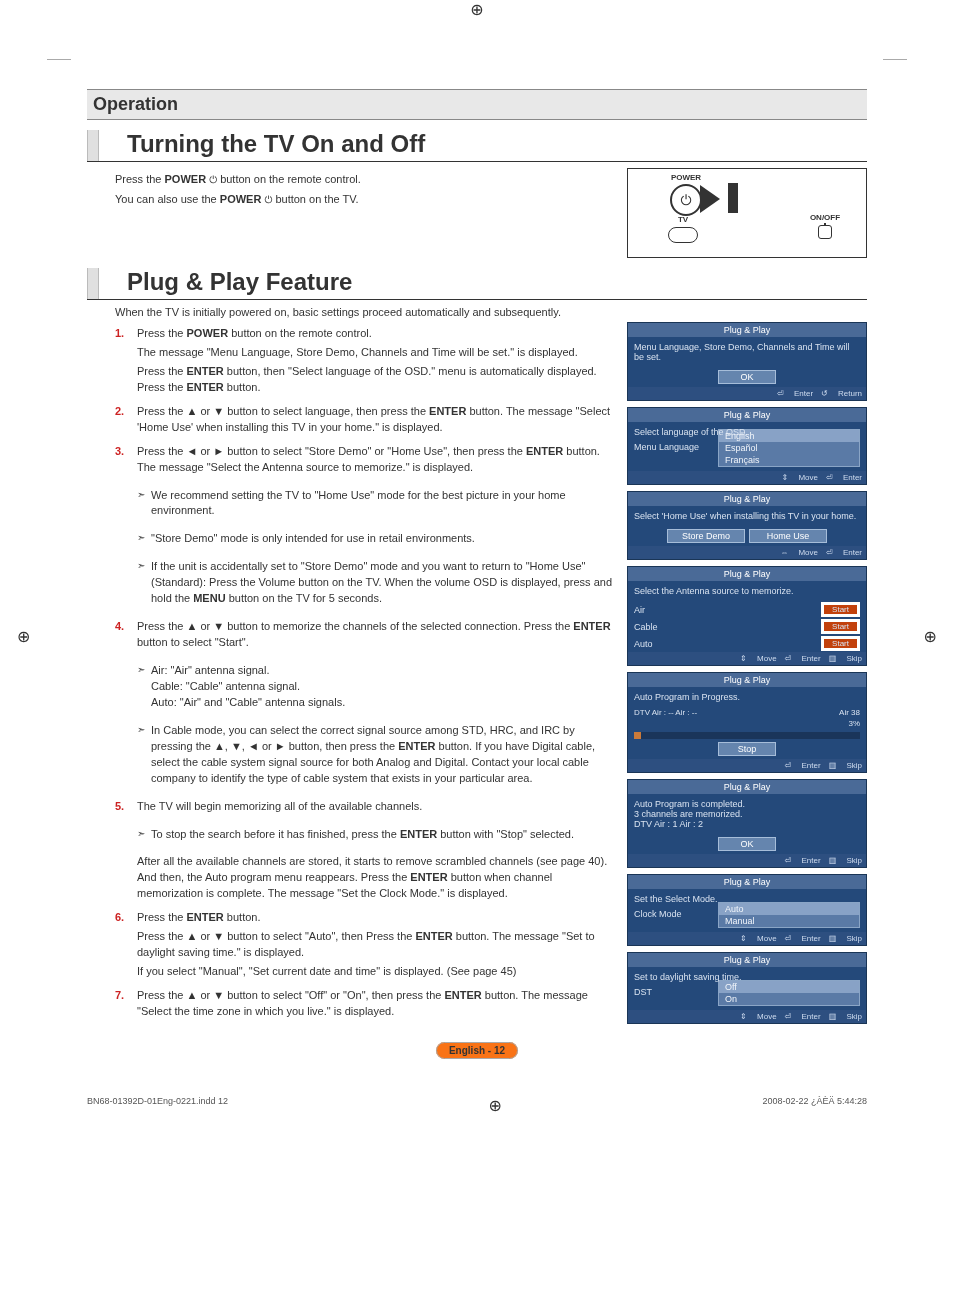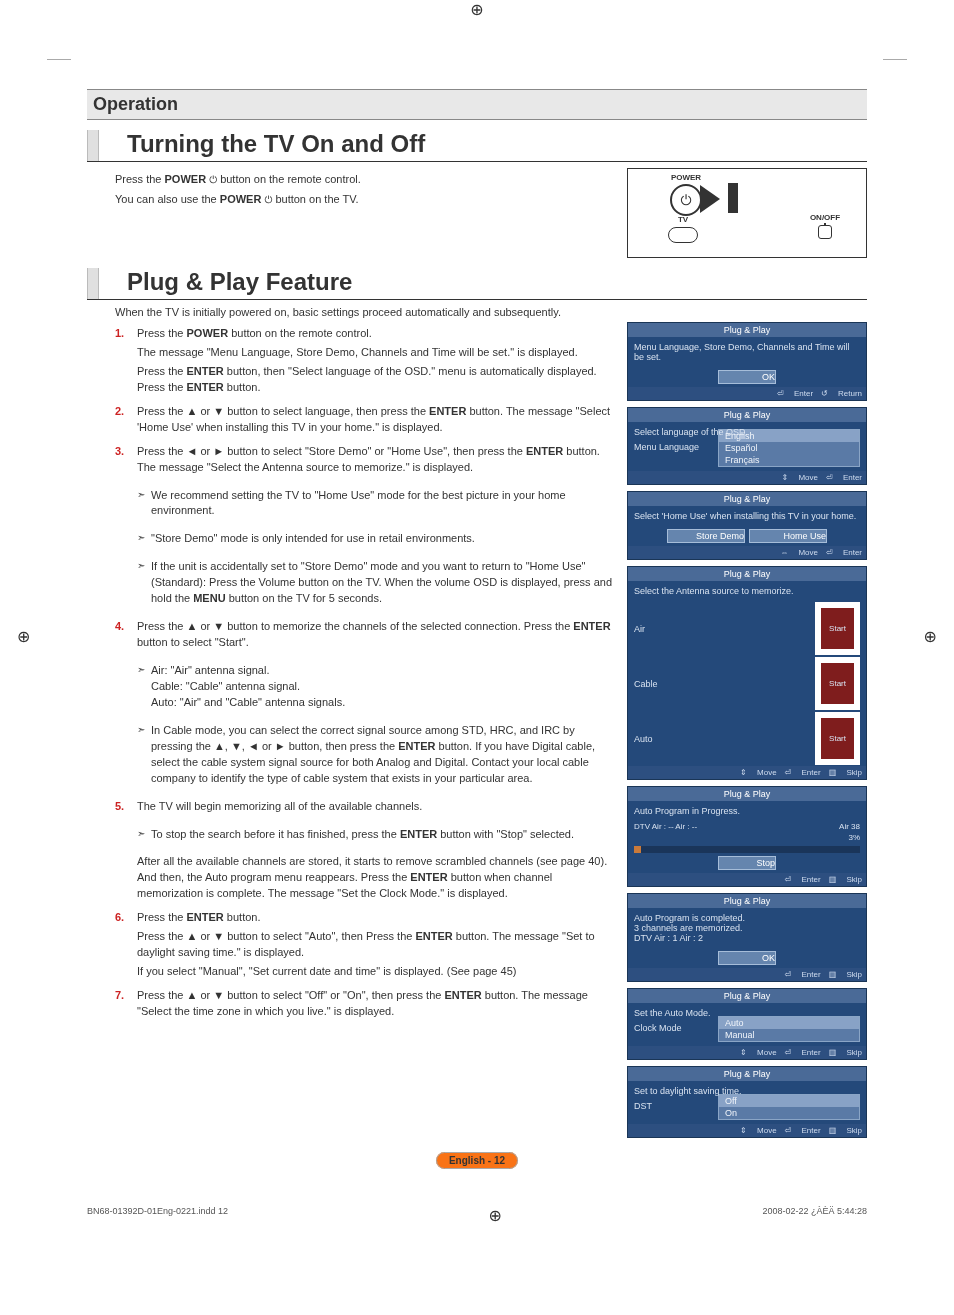--- a/index.html
+++ b/index.html
@@ -90,30 +90,30 @@
   .remote-box .onoff{position:absolute;right:16px;top:44px;width:50px;text-align:center;}
   .remote-box .onoff .lamp{width:12px;height:12px;margin:3px auto;border:1px solid #333;border-radius:3px;position:relative;}
   .remote-box .onoff .lamp::before{content:"";position:absolute;top:-3px;left:5px;width:2px;height:3px;background:#333;}
   .remote-box .tv{position:absolute;left:30px;top:46px;width:50px;text-align:center;}
   .remote-box .tv .btn{width:28px;height:14px;border:1px solid #333;border-radius:8px;margin:3px auto;}
   
   .osd-col { width:240px; flex-shrink:0; display:flex; flex-direction:column; gap:6px;}
   .osd { background:#24497a; color:#fff; font-size:9px; border:1px solid #1a3556;}
   .osd .title{background:#4a6a97;text-align:center;padding:2px;font-size:9px;}
   .osd .msg{padding:5px 6px; color:#d8e2f0;}
-  .osd .btn{background:#6585ae;border:1px solid #a6bdd9;padding:1px 0;text-align:right;margin:3px auto;width:56px;font-size:9px;}
+  .osd .btn{background:#6585ae;border:1px solid #a6bdd9;padding:1px 0;text-align:center;margin:3px auto;width:56px;font-size:9px;}
   .osd .ftr{background:#2d4f80;text-align:right;padding:2px 4px;font-size:8px;color:#cfdcef;}
   .osd .ftr span{margin-left:8px;white-space:nowrap;}
   .opt-list{background:#5a7aa6;border:1px solid #8aa5c6;margin:0 6px 4px 90px;}
   .opt-list div{padding:1px 6px;color:#f0f4fa;}
   .opt-list div.sel{background:#88a2c6;}
   .row-flex{display:flex;gap:4px;justify-content:center;padding:3px;}
   .row-flex .btn{margin:0;width:76px;}
   .ant-row{display:flex;justify-content:space-between;align-items:center;padding:1px 6px;color:#d8e2f0;}
-  .start{background:#7f1d1d;border:6px solid #ffffff;padding:16px 8px;font-size:8px;}
+  .start{background:#c2410c;border:3px solid #ffffff;padding:0 8px;font-size:8px;}
   .prog-bar{height:7px;background:#1a355a;margin:3px 6px;position:relative;}
   .prog-bar .fill{position:absolute;left:0;top:0;height:100%;width:3%;background:#ca7a3a;}
   .foot-line { text-align:center; margin-top:16px;}
   .foot-line .pill{background:#f97316;border:1px solid #aaa;border-radius:10px;padding:2px 12px;font-size:10px;font-weight:bold;}
   .meta-row{display:flex;justify-content:space-between;font-size:9px;color:#555;margin-top:40px;}
 </style>
 </head>
 <body>
 
 <div class="crosshair-top">⊕</div>
@@ -293,21 +293,21 @@
           <div>DTV Air : 1    Air : 2</div>
         </div>
         <div style="text-align:center;">
             <div class="btn">OK</div>
           </div>
         <div class="ftr"><span>⏎ <span>Enter</span></span><span>▥ <span>Skip</span></span></div>
       </div>
 
       <div class="osd">
         <div class="title">Plug &amp; Play</div>
-        <div class="msg">Set the Auto Mode.</div>
+        <div class="msg">Set the Select Mode.</div>
         <div class="msg" style="padding-top:0;">Clock Mode</div>
         <div class="opt-list" style="margin-top:-22px;">
           <div class="sel">Auto</div>
           <div>Manual</div>
         </div>
         <div class="ftr"><span>⇕ <span>Move</span></span><span>⏎ <span>Enter</span></span><span>▥ <span>Skip</span></span></div>
       </div>
 
       <div class="osd">
         <div class="title">Plug &amp; Play</div>

